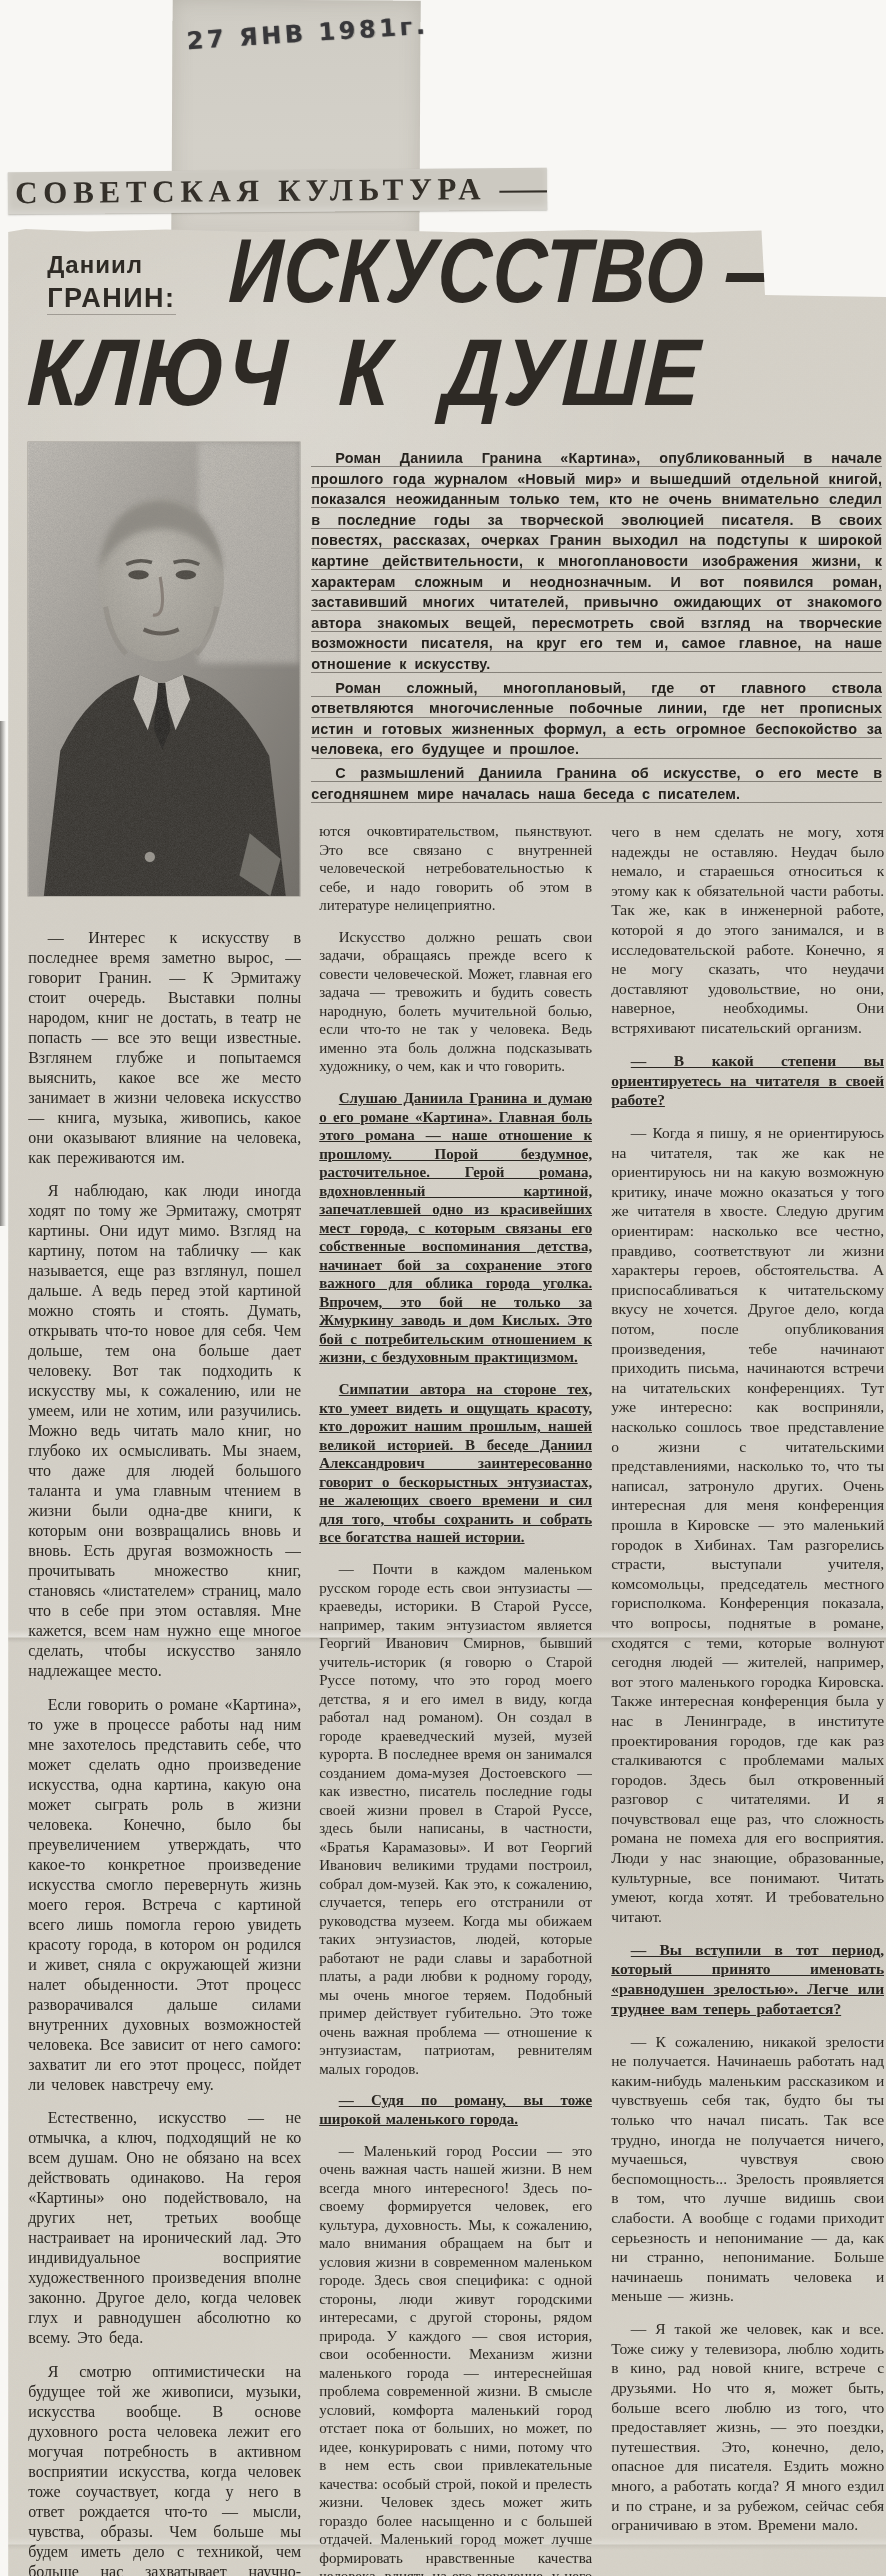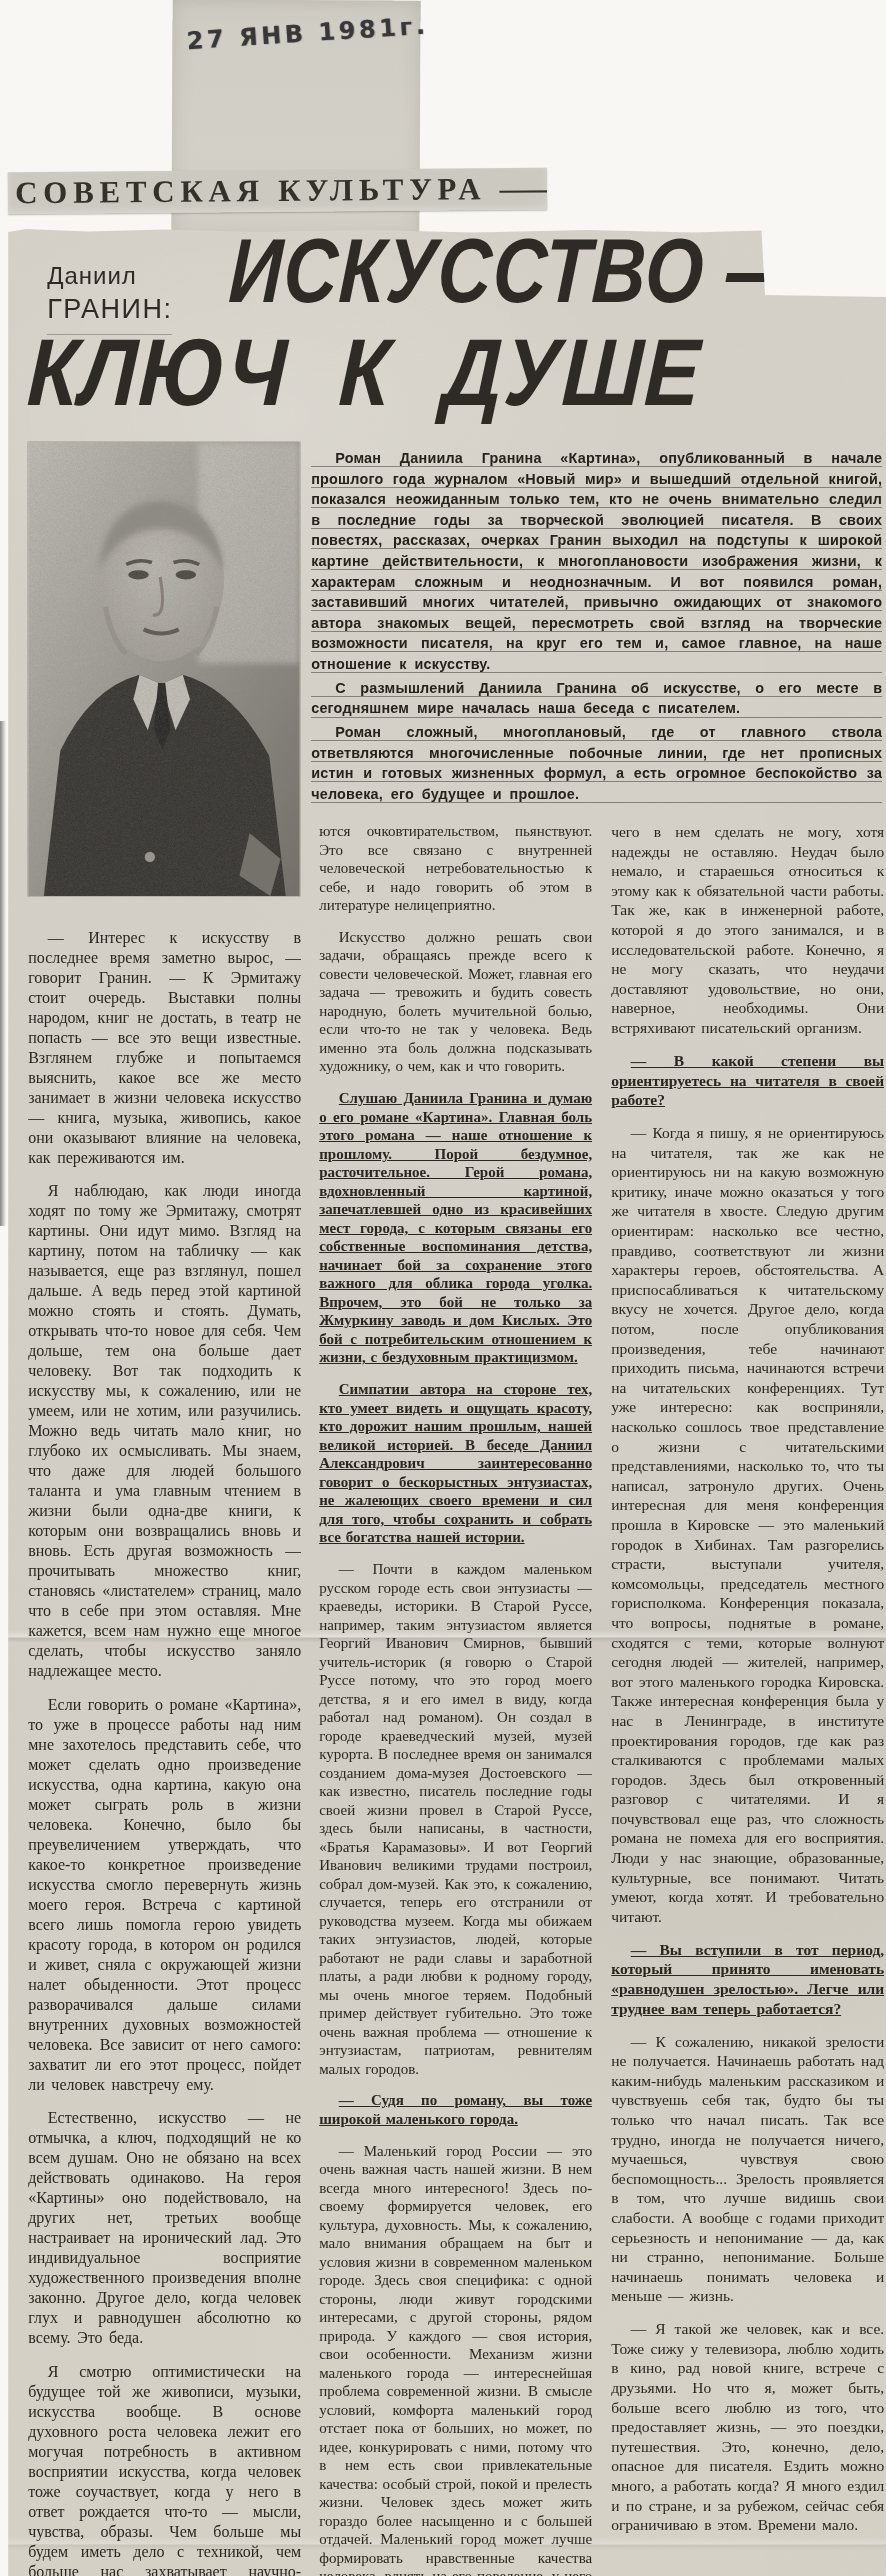--- a/index.html
+++ b/index.html
@@ -46,23 +46,23 @@
       radial-gradient(721px 464px at 80% 50%, rgba(120,112,100,.10), transparent 70%),
       linear-gradient(180deg,#d6d2c9 0%,#d4d0c7 40%,#d6d2c8 75%,#d2cec5 100%);
     clip-path:polygon(0 3.1px,2% 0,9% 2.6px,18% 0.5px,29% 3.1px,41% 1px,53% 3.6px,66% 1px,78% 3.6px,85.8% 1.5px,
       86.2% 66px,100% 68px,
       100% 99.82%,92% 100%,80% 99.78%,65% 100%,48% 99.8%,30% 99.95%,14% 99.72%,4% 99.9%,0 99.75%);
     box-shadow:0 0 6.2px rgba(100,95,85,.4);
   }
   .edge-shadow-left{left:0;top:721px;width:6.2px;height:505px;background:linear-gradient(90deg,rgba(40,38,34,.55),transparent);}
   .crease{left:8.2px;width:878px;height:13.4px;background:linear-gradient(180deg,transparent,rgba(255,255,255,.35) 50%,rgba(110,105,95,.18) 65%,transparent);}
   
-  .author-byline{left:47px;top:250px;color:#2e2a25;font-family:"Liberation Sans",sans-serif;font-weight:normal;margin-top:11px;}
+  .author-byline{left:47px;top:250px;color:#2e2a25;font-family:"Liberation Sans",sans-serif;font-weight:bold;}
   .author-line1{font-size:24px;letter-spacing:1px;}
-  .author-line2{font-size:27px;letter-spacing:1.5px;margin-top:4.1px;border-bottom:1.5px solid rgba(60,55,48,.35);padding-bottom:9px;}
+  .author-line2{font-size:27px;letter-spacing:1.5px;margin-top:4.1px;border-bottom:1.5px solid rgba(60,55,48,.35);padding-bottom:0;}
   .headline{
     font-family:"Liberation Sans",sans-serif;font-weight:bold;font-style:italic;
     color:#2e2a25;white-space:nowrap;
   }
   .headline-1{left:231px;top:225px;font-size:91px;line-height:91px;transform:scaleX(.82) skewX(-3deg);transform-origin:left top;letter-spacing:1.5px;}
   .headline-2{left:30px;top:325px;font-size:95px;line-height:95px;transform:scaleX(.87) skewX(-3deg);transform-origin:left top;letter-spacing:2.1px;word-spacing:30px;}
   
   .photo{left:28px;top:442px;width:272px;height:454px;box-shadow:0 0 0 0.5px rgba(70,66,60,.4);}
   .photo svg{display:block;}
   
@@ -158,22 +158,22 @@
         <path d="M252,468 l14,0 l10,90 l-16,40 l-16,-40 Z" fill="#23211e"></path>
         <circle cx="236" cy="806" r="10" fill="#b9b5ad" opacity=".8"></circle>
         <path d="M430,760 l60,50 l-20,72 l-60,-40 Z" fill="#8f8b83" opacity=".7"></path>
       </g>
       <rect width="527" height="882" filter="url(#pgrain)"></rect>
     </svg>
   </div>
 
   <div class="abs lede" style="left:303px;top:219px;">
       <p>Роман Даниила Гранина «Картина», опубликованный в начале прошлого года журналом «Новый мир» и вышедший отдельной книгой, показался неожиданным только тем, кто не очень внимательно следил в последние годы за творческой эволюцией писателя. В своих повестях, рассказах, очерках Гранин выходил на подступы к широкой картине действительности, к многоплановости изображения жизни, к характерам сложным и неоднозначным. И вот появился роман, заставивший многих читателей, привычно ожидающих от знакомого автора знакомых вещей, пересмотреть свой взгляд на творческие возможности писателя, на круг его тем и, самое главное, на наше отношение к искусству.</p>
+      <p>Роман сложный, многоплановый, где от главного ствола ответвляются многочисленные побочные линии, где нет прописных истин и готовых жизненных формул, а есть огромное беспокойство за человека, его будущее и прошлое.</p>
       <p>С размышлений Даниила Гранина об искусстве, о его месте в сегодняшнем мире началась наша беседа с писателем.</p>
-      <p>Роман сложный, многоплановый, где от главного ствола ответвляются многочисленные побочные линии, где нет прописных истин и готовых жизненных формул, а есть огромное беспокойство за человека, его будущее и прошлое.</p>
     </div>
 
   <div class="abs crease" style="top:1401px;left:0;"></div>
   <div class="abs crease" style="top:2308px;left:0;opacity:.6;"></div>
 
   <div class="abs col col1" style="left:20px;top:699px;">
       <p>— Интерес к искусству в последнее время заметно вырос, — говорит Гранин. — К Эрмитажу стоит очередь. Выставки полны народом, книг не достать, в театр не попасть — все это вещи известные. Взглянем глубже и попытаемся выяснить, какое все же место занимает в жизни человека искусство — книга, музыка, живопись, какое они оказывают влияние на человека, как переживаются им.</p>
       <p>Я наблюдаю, как люди иногда ходят по тому же Эрмитажу, смотрят картины. Они идут мимо. Взгляд на картину, потом на табличку — как называется, еще раз взглянул, пошел дальше. А ведь перед этой картиной можно стоять и стоять. Думать, открывать что-то новое для себя. Чем дольше, тем она больше дает человеку. Вот так подходить к искусству мы, к сожалению, или не умеем, или не хотим, или разучились. Можно ведь читать мало книг, но глубоко их осмысливать. Мы знаем, что даже для людей большого таланта и ума главным чтением в жизни были одна-две книги, к которым они возвращались вновь и вновь. Есть другая возможность — прочитывать множество книг, становясь «листателем» страниц, мало что в себе при этом оставляя. Мне кажется, всем нам нужно еще многое сделать, чтобы искусство заняло надлежащее место.</p>
       <p>Если говорить о романе «Картина», то уже в процессе работы над ним мне захотелось представить себе, что может сделать одно произведение искусства, одна картина, какую она может сыграть роль в жизни человека. Конечно, было бы преувеличением утверждать, что какое-то конкретное произведение искусства смогло перевернуть жизнь моего героя. Встреча с картиной всего лишь помогла герою увидеть красоту города, в котором он родился и живет, сняла с окружающей жизни налет обыденности. Этот процесс разворачивался дальше силами внутренних духовных возможностей человека. Все зависит от него самого: захватит ли его этот процесс, пойдет ли человек навстречу ему.</p>
       <p>Естественно, искусство — не отмычка, а ключ, подходящий не ко всем душам. Оно не обязано на всех действовать одинаково. На героя «Картины» оно подействовало, на других нет, третьих вообще настраивает на иронический лад. Это индивидуальное восприятие художественного произведения вполне законно. Другое дело, когда человек глух и равнодушен абсолютно ко всему. Это беда.</p>

